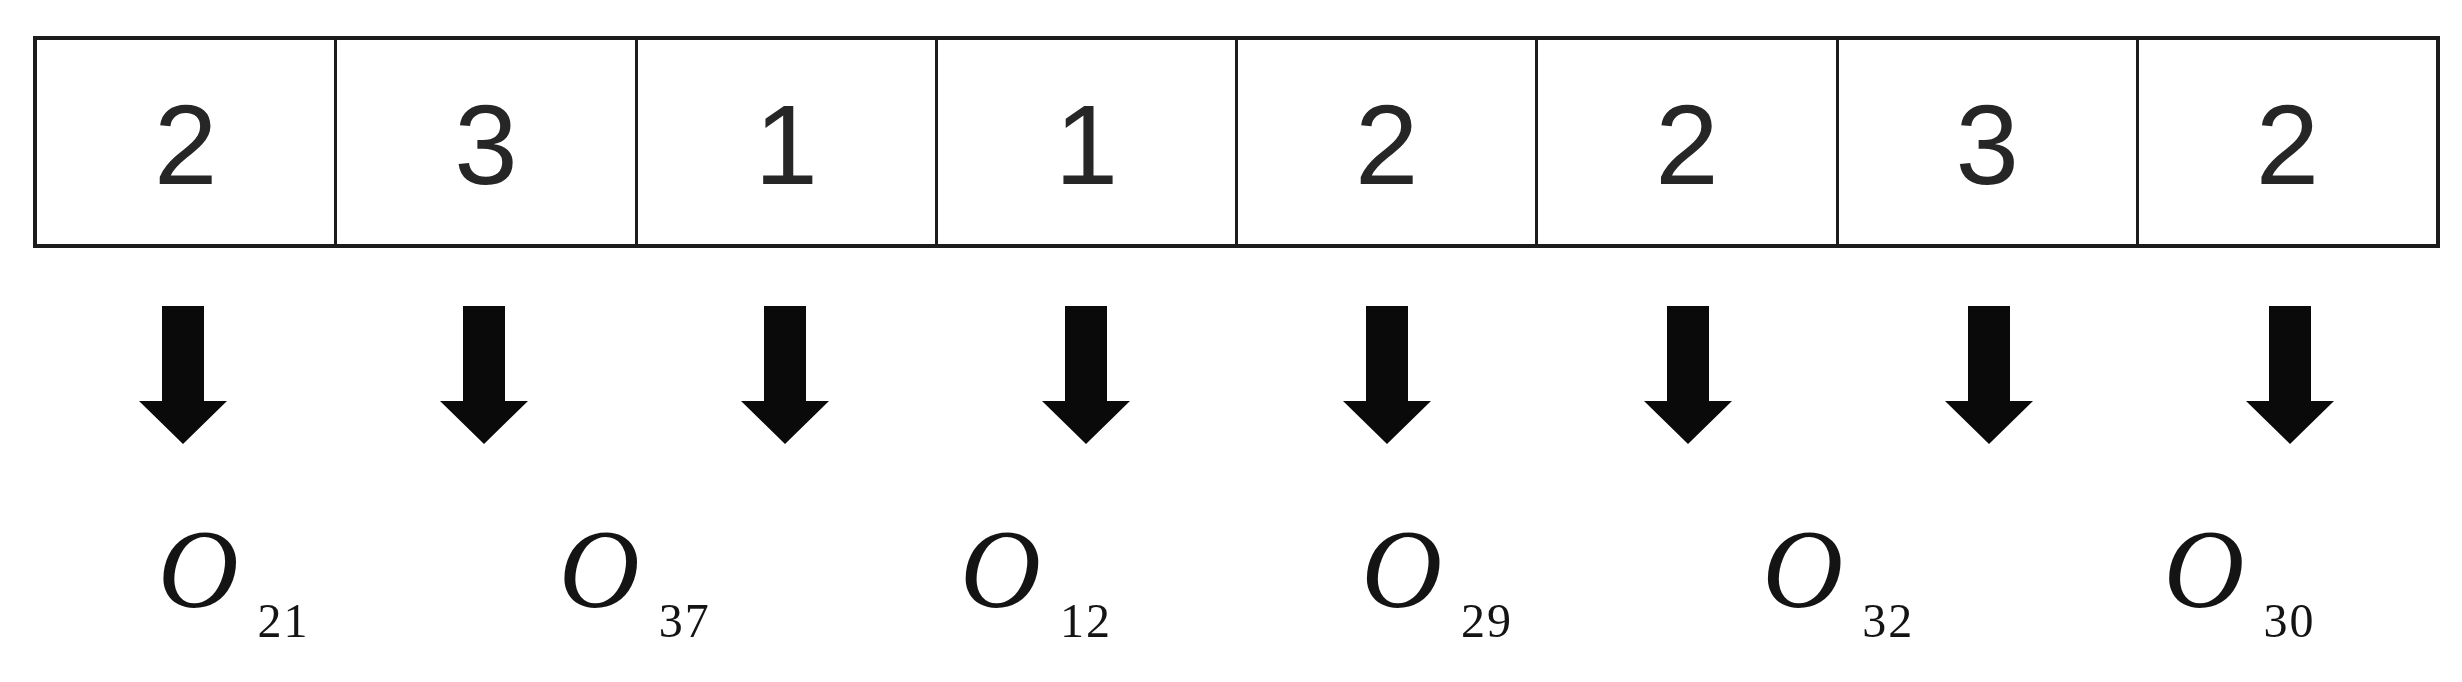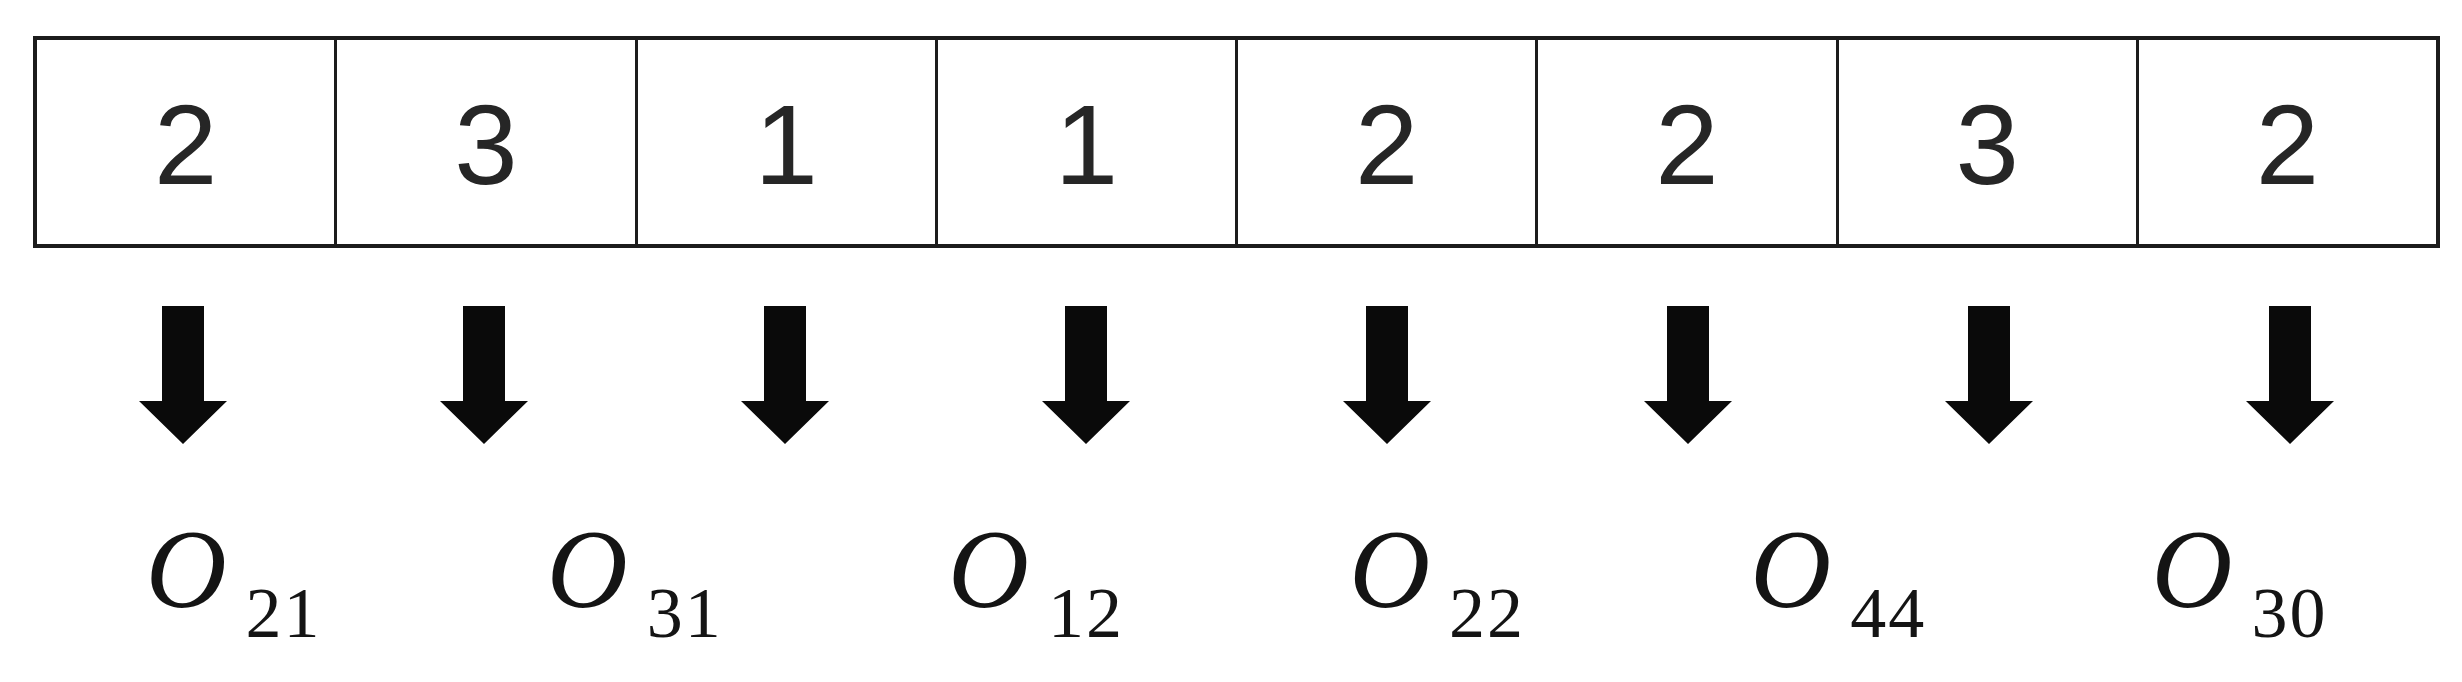--- a/index.html
+++ b/index.html
@@ -79,21 +79,21 @@
     font-size: 112px;
     line-height: 1.1;
     color: #141414;
     white-space: nowrap;
   }
   .op-base {
     font-style: italic;
   }
   .op-sub {
     font-style: normal;
-    font-size: 72px;
+    font-size: 48px;
     vertical-align: -30px;
     margin-left: 19px;
     letter-spacing: 2px;
   }
 </style>
 </head>
 <body>
 
 <div id="canvas">
 
@@ -149,29 +149,29 @@
           <path d="M23 0 H65 V95 H88 L44 138 L0 95 H23 Z" fill="#0a0a0a"></path>
         </svg>
     </div>
   </div>
 
   <div class="labels-row">
     <div class="label-slot">
       <span class="op-label"><span class="op-base">O</span><span class="op-sub">21</span></span>
     </div>
     <div class="label-slot">
-      <span class="op-label"><span class="op-base">O</span><span class="op-sub">31</span></span>
+      <span class="op-label"><span class="op-base">O</span><span class="op-sub">37</span></span>
     </div>
     <div class="label-slot">
       <span class="op-label"><span class="op-base">O</span><span class="op-sub">12</span></span>
     </div>
     <div class="label-slot">
-      <span class="op-label"><span class="op-base">O</span><span class="op-sub">22</span></span>
+      <span class="op-label"><span class="op-base">O</span><span class="op-sub">29</span></span>
     </div>
     <div class="label-slot">
-      <span class="op-label"><span class="op-base">O</span><span class="op-sub">44</span></span>
+      <span class="op-label"><span class="op-base">O</span><span class="op-sub">32</span></span>
     </div>
     <div class="label-slot">
       <span class="op-label"><span class="op-base">O</span><span class="op-sub">30</span></span>
     </div>
   </div>
 
 </div>
 
 </body></html>

